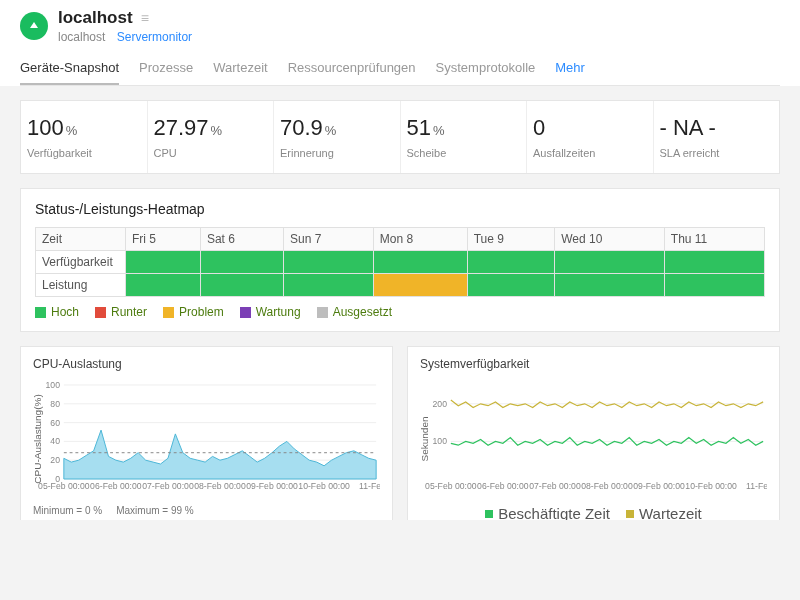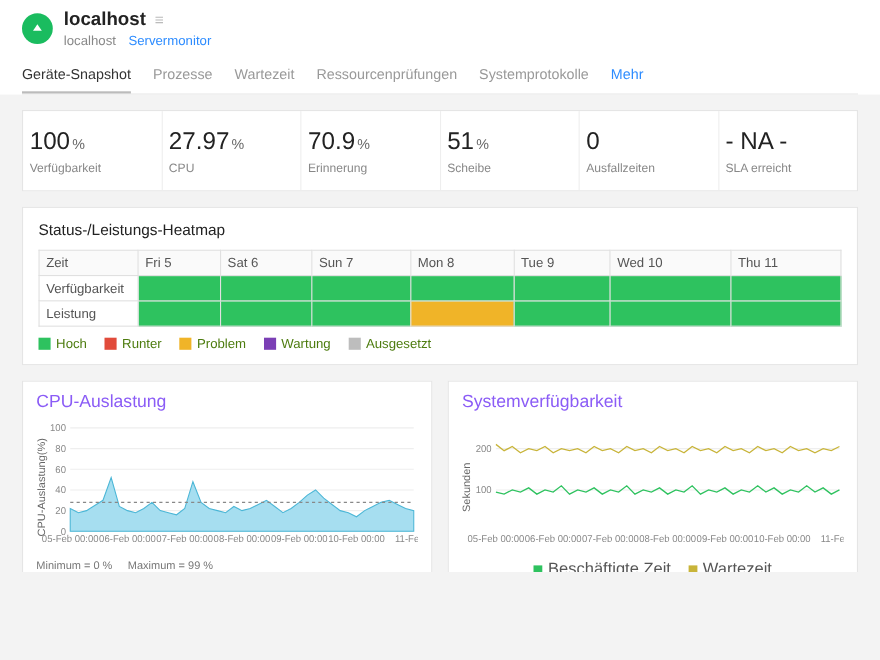--- a/index.html
+++ b/index.html
@@ -33,21 +33,21 @@
 .heatmap-table th, .heatmap-table td { border: 1px solid #e0e0e0; padding: 4px 6px; text-align: left; font-weight: normal; color: #555; }
 .heatmap-table th { background: #fafafa; }
 .hm-cell { height: 18px; padding: 0 !important; }
 .hm-green { background: #2ec25f; }
 .hm-yellow { background: #f0b428; }
 .legend { display: flex; gap: 16px; margin-top: 8px; font-size: 12px; color: #4d7c0f; align-items: center; }
 .legend-item { display: flex; align-items: center; gap: 5px; }
 .legend-sw { width: 11px; height: 11px; }
 .charts-row { display: flex; gap: 14px; }
 .chart-card { flex: 1; background: #fff; border: 1px solid #e5e5e5; padding: 10px 12px; }
-.chart-title { font-size: 16px; color: #8b5cf6; margin-bottom: 8px; }
+.chart-title { font-size: 12px; color: #404040; margin-bottom: 8px; }
 .chart-body { position: relative; height: 120px; }
 .chart-svg { width: 100%; height: 100%; }
 .axis-text { font-size: 9px; fill: #888; }
 .ylabel { font-size: 10px; fill: #666; }
 .chart-footer { font-size: 10px; color: #777; margin-top: 6px; display: flex; gap: 14px; flex-wrap: wrap; }
 .chart-legend { display: flex; gap: 16px; justify-content: center; font-size: 15px; color: #555; margin-top: 6px; }
 .chart-legend .legend-sw { width: 8px; height: 8px; }
 </style>
 </head>
 <body>

